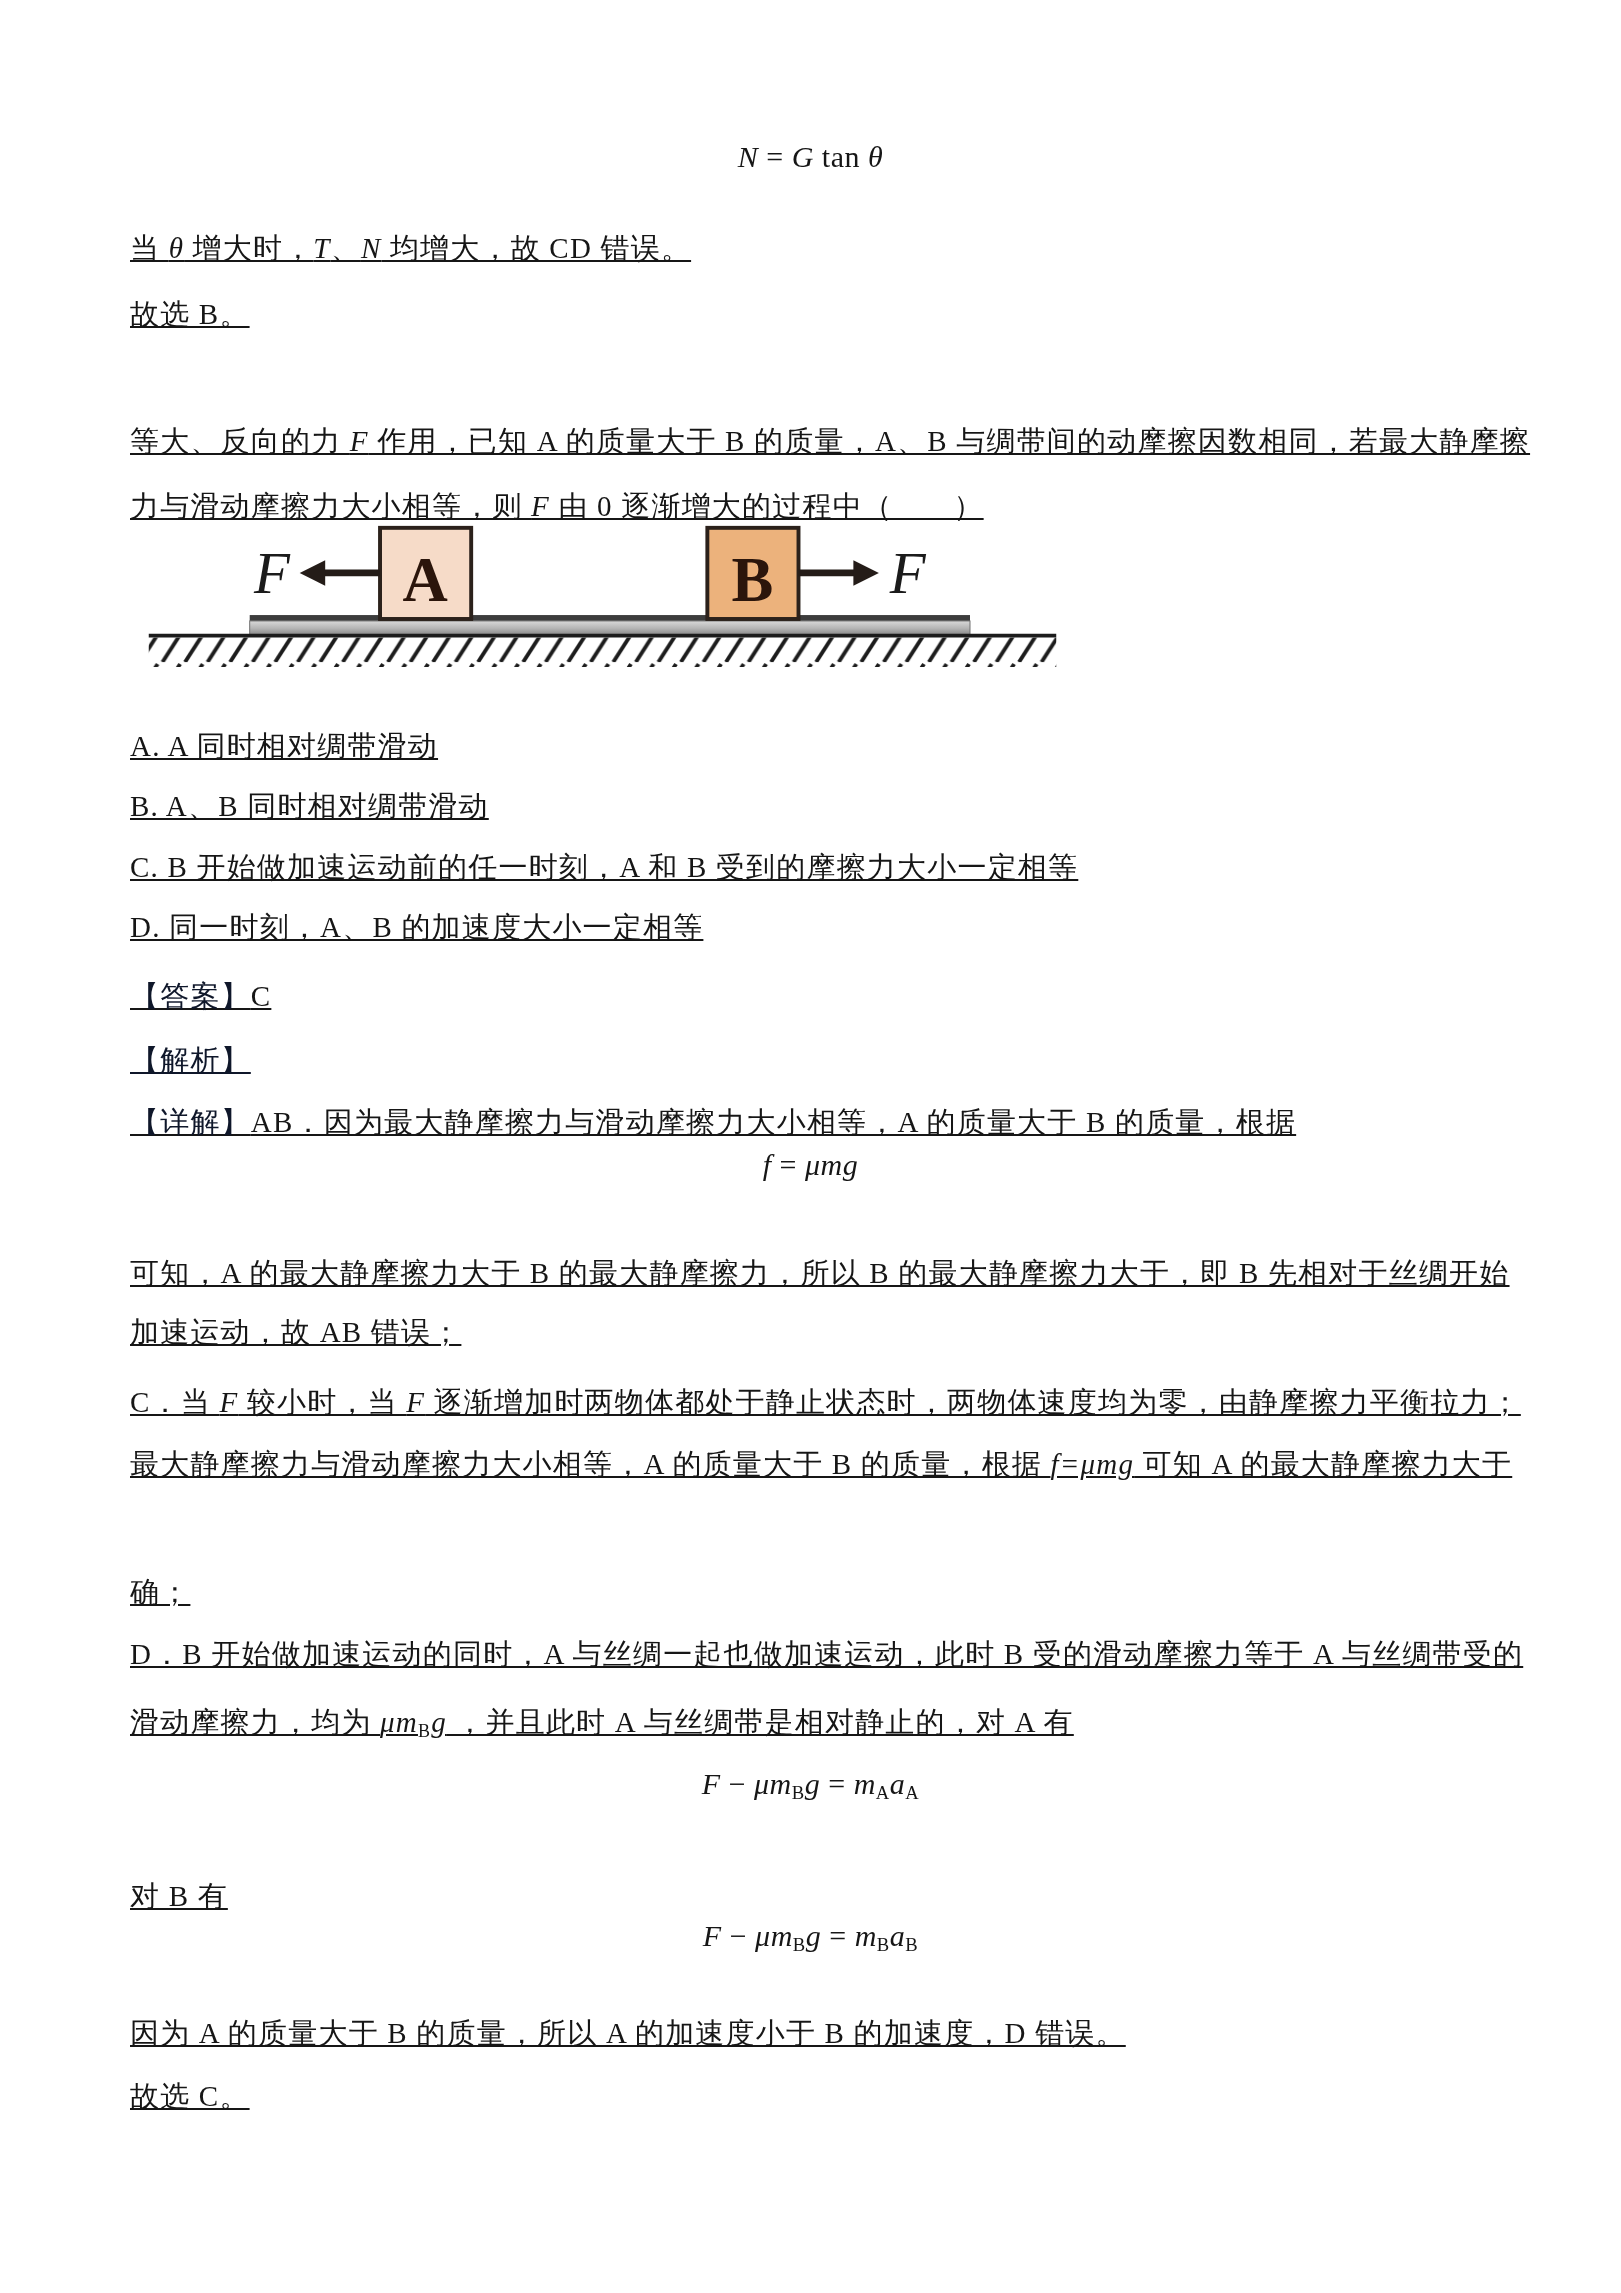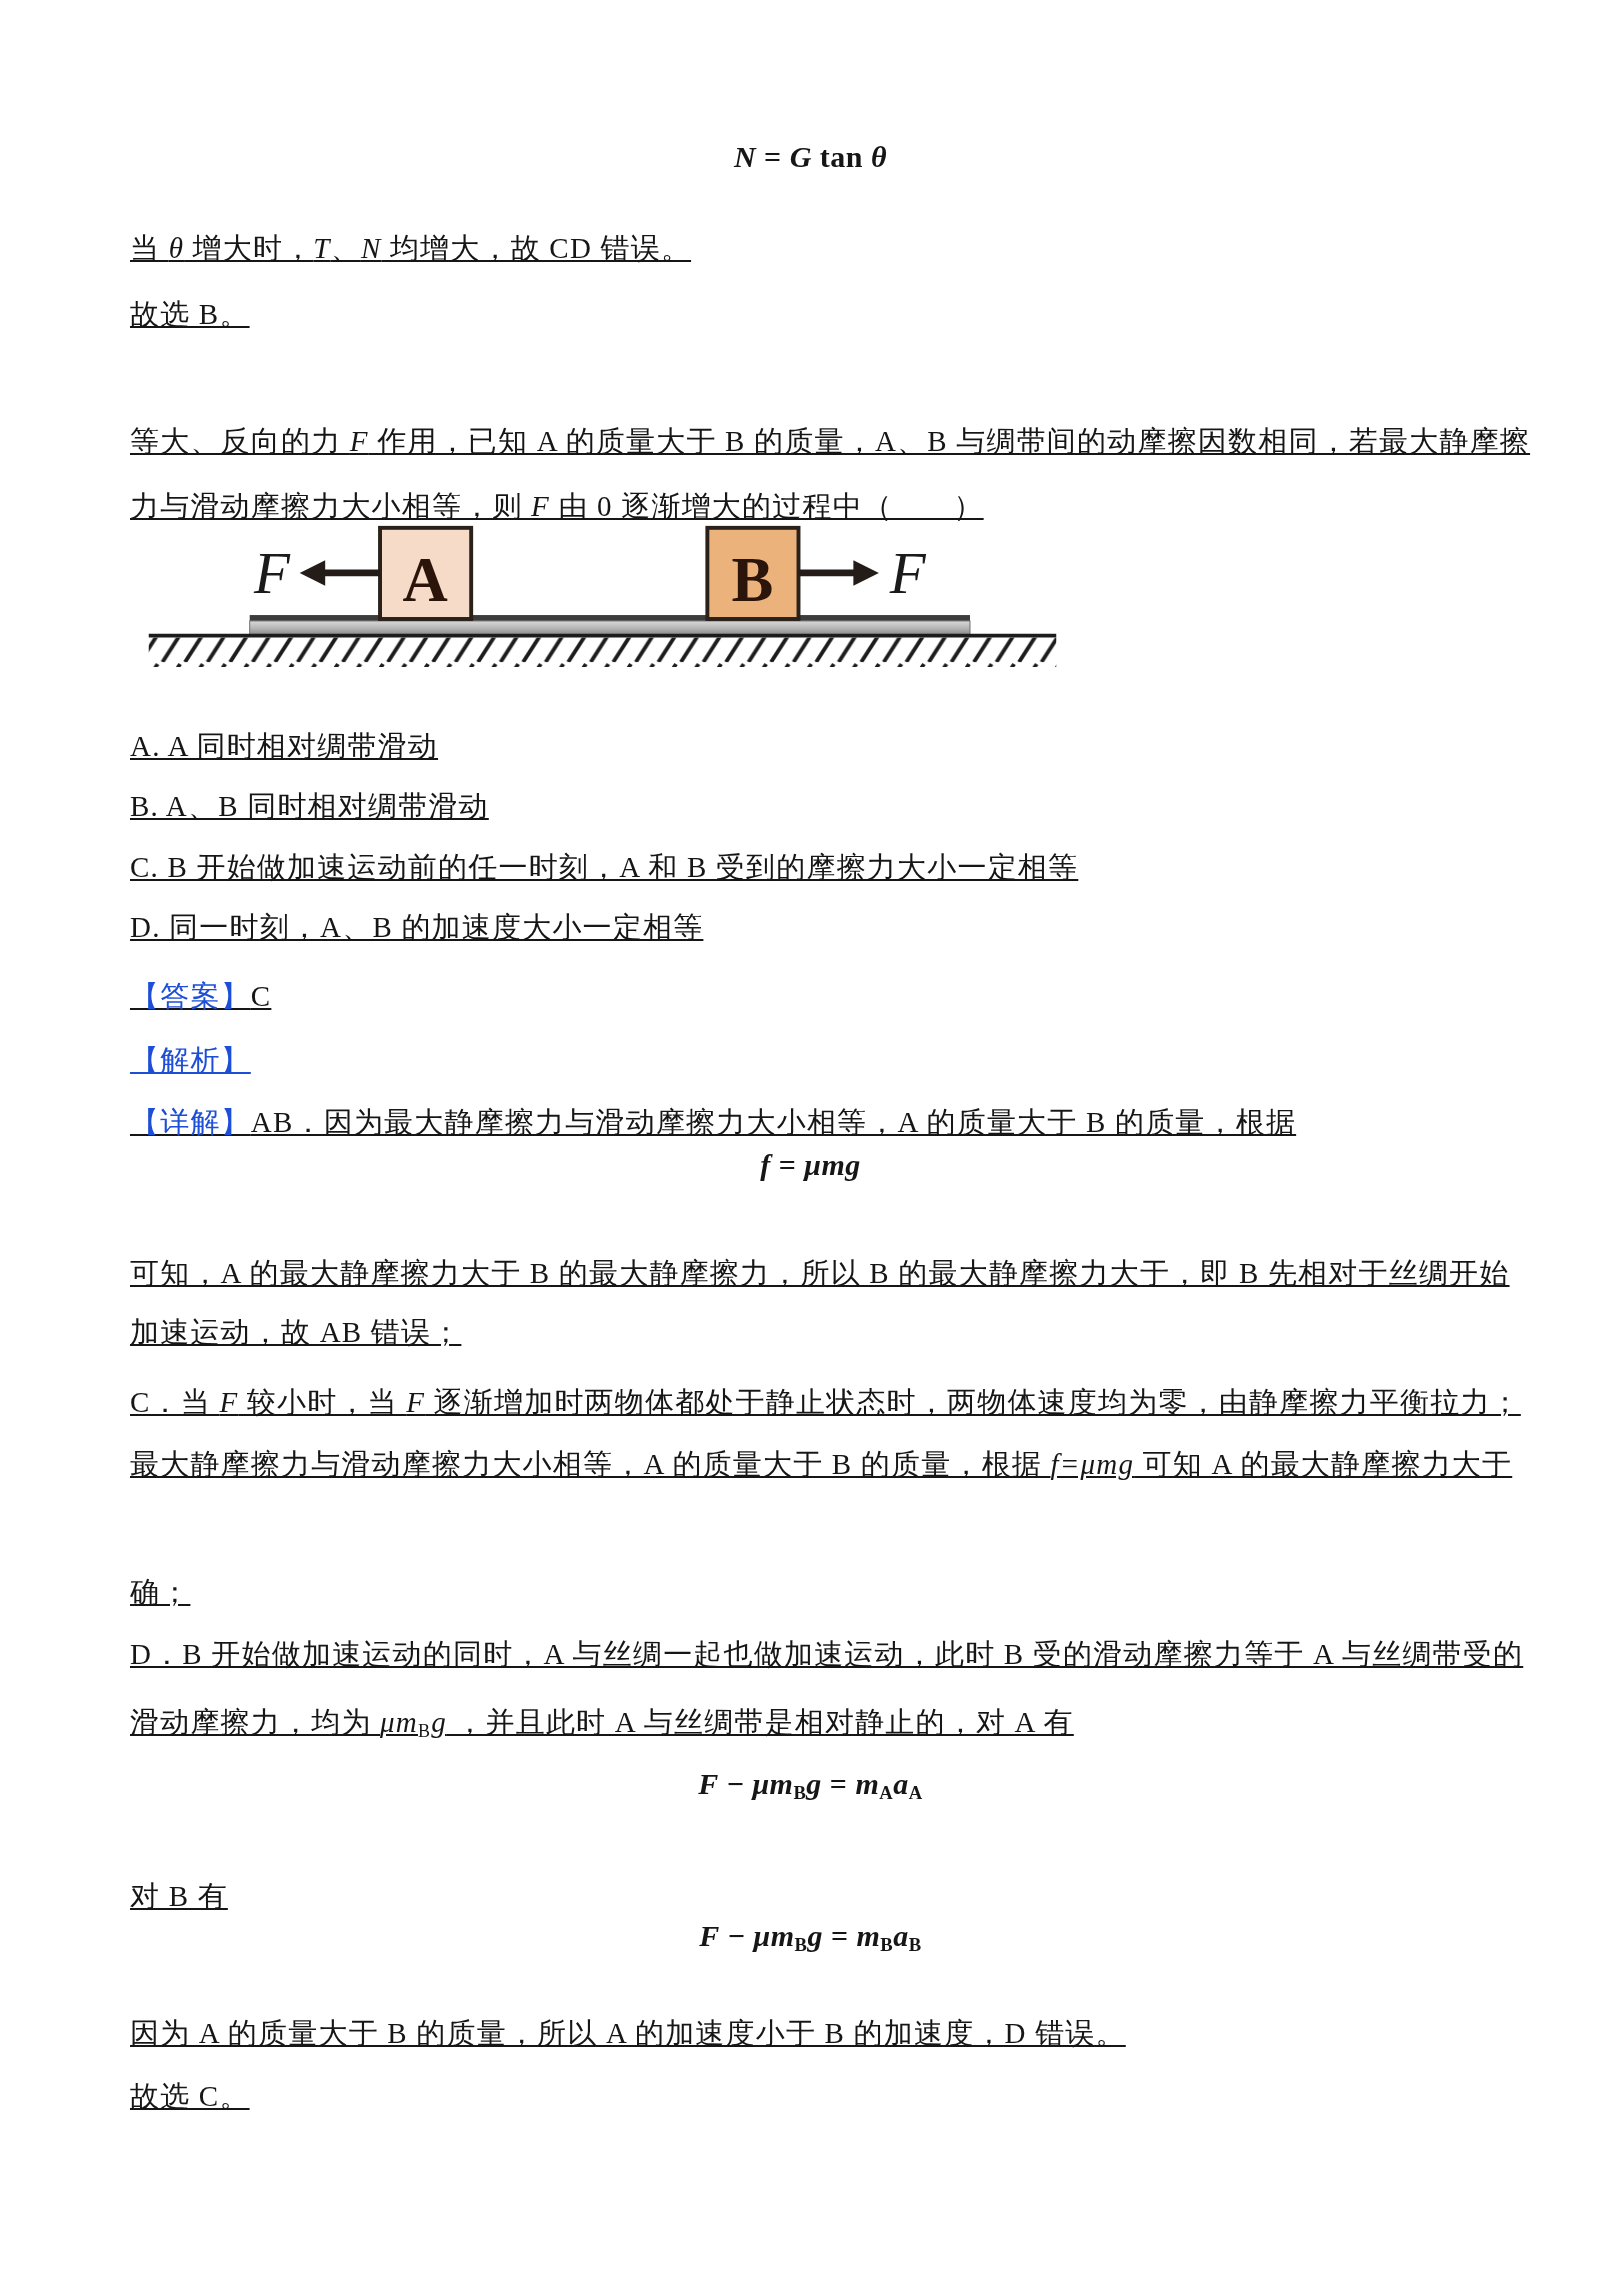--- a/index.html
+++ b/index.html
@@ -17,26 +17,25 @@
     font-size:29px;line-height:37px;
     letter-spacing:1.2px;
     white-space:nowrap;
     text-decoration:underline;
   }
   .formula{
     position:absolute;left:0;width:1621px;
     text-align:center;
     font-size:30px;line-height:39px;
     letter-spacing:0.5px;
-    font-weight:bold;
   }
   .var{font-style:italic;}
   .formula .var{font-style:italic;}
   sub.fsub{font-size:0.62em;line-height:0;vertical-align:-4.9px;font-style:normal;}
-  .blue{color:#1d4ed8;}
+  .blue{color:#0f172a;}
   svg text{font-family:"Liberation Serif","DejaVu Serif",serif;}
 </style>
 </head>
 <body>
 
 <div class="page">
 
   <div class="formula" style="top:137px"><span class="var">N</span><span> = </span><span class="var">G</span><span> tan </span><span class="var">θ</span></div>
 
   <p class="line" style="top:201px"><span>当 </span><span class="var">θ</span><span> 增大时，</span><span class="var">T</span><span>、</span><span class="var">N</span><span> 均增大，故 CD 错误。</span></p>

